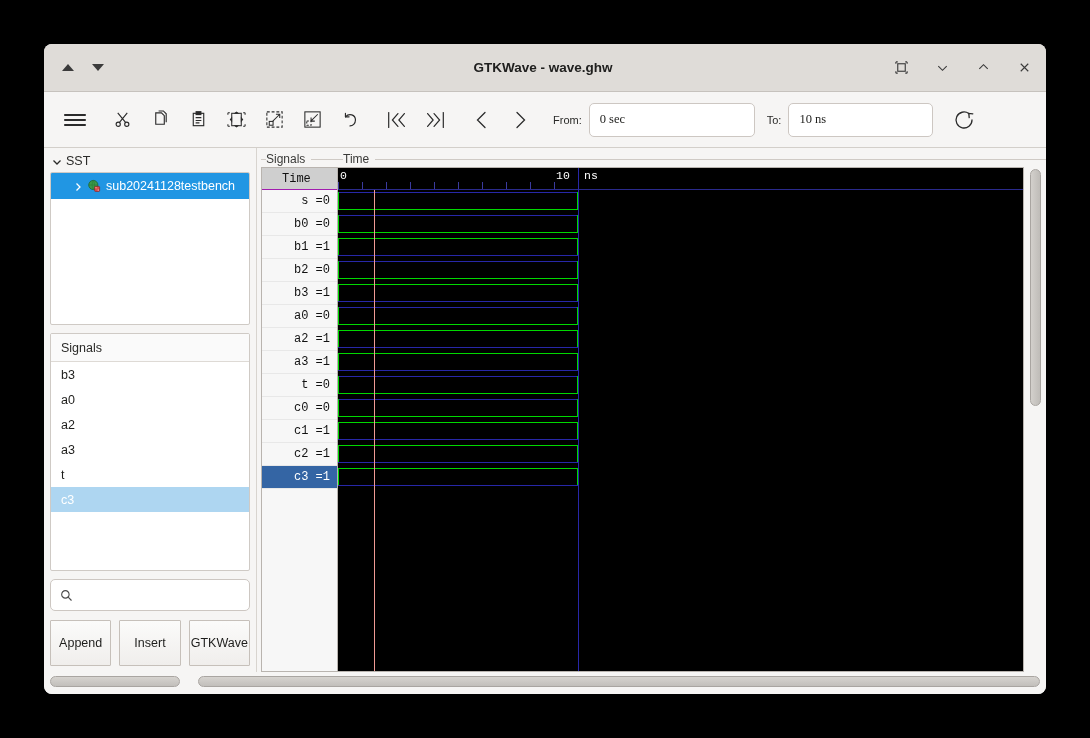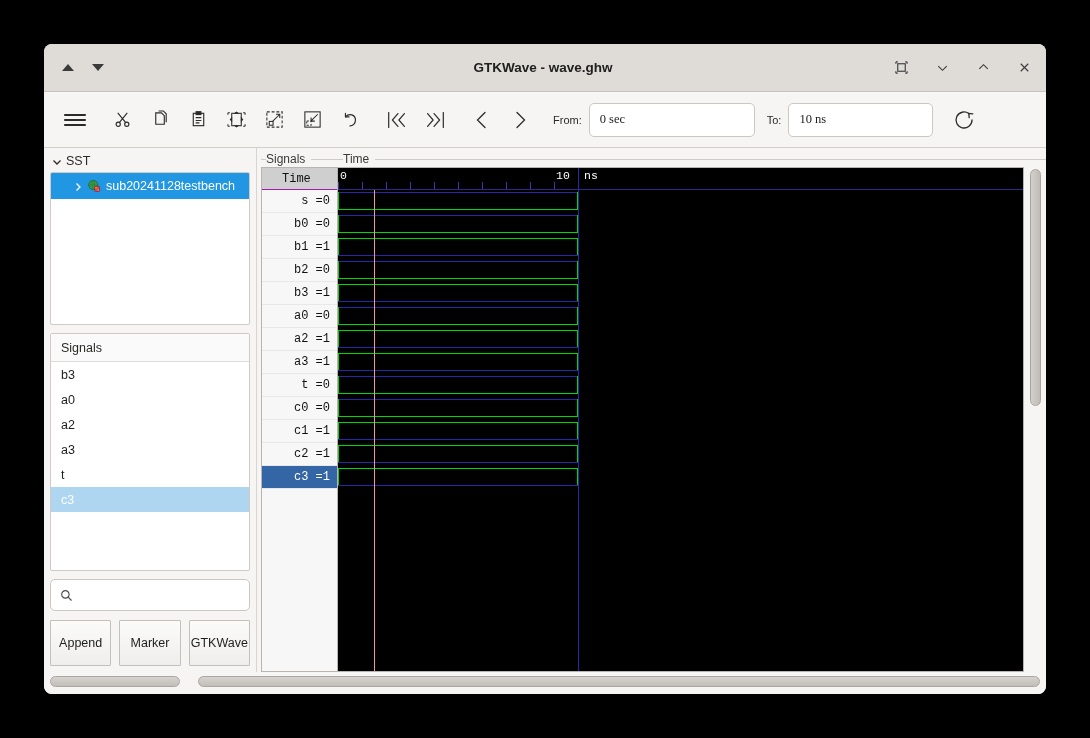--- a/index.html
+++ b/index.html
@@ -393,21 +393,21 @@
           <svg width="13" height="13" viewBox="0 0 14 14" fill="none" stroke="#4b4b4b" stroke-width="1.2">
             <circle cx="5.8" cy="5.8" r="4"></circle>
               <path d="M8.8 8.8l3.6 3.6"></path>
           </svg>
         </span>
         <input class="search-inp" type="text" placeholder="" style="">
       </div>
 
       <div class="btnrow">
         <div class="gbtn">Append</div>
-        <div class="gbtn">Marker</div>
+        <div class="gbtn">Insert</div>
         <div class="gbtn">GTKWave</div>
       </div>
     </div>
 
     <div class="vsplit"></div>
 
     <div class="waveside">
       <div class="wave-headers">
         <div class="wh-sig">
           <span class="wh-txt">Signals</span>

